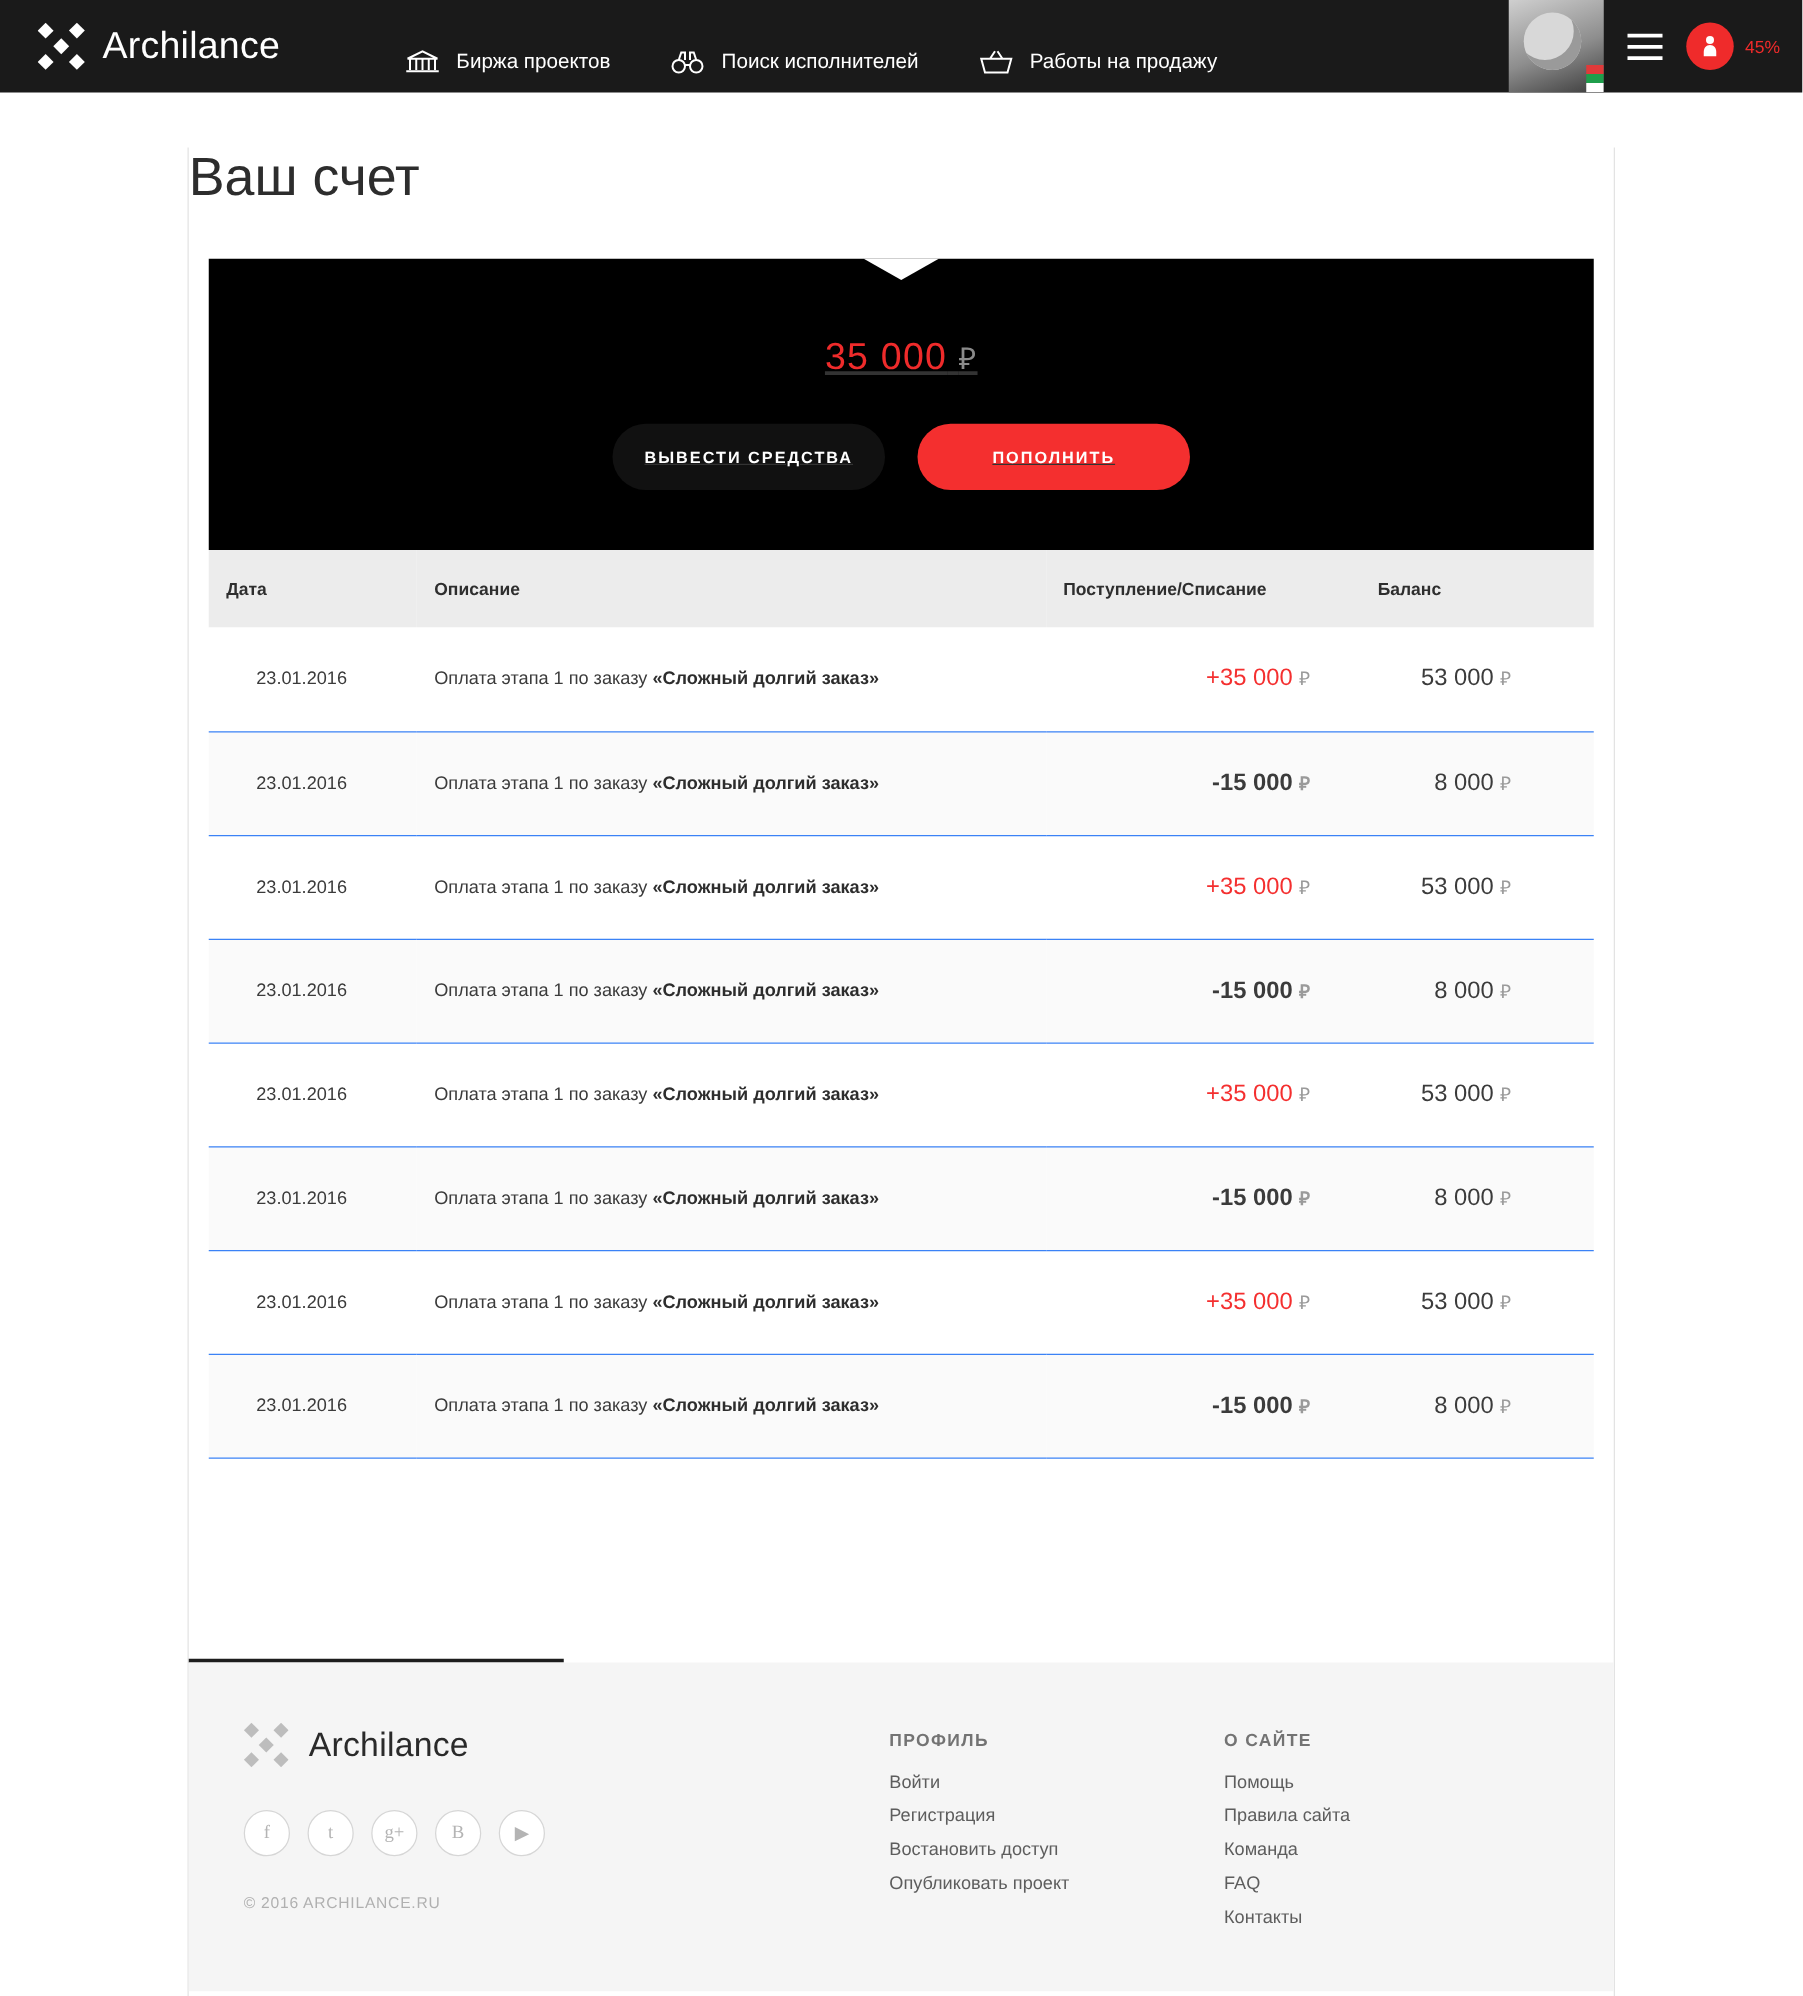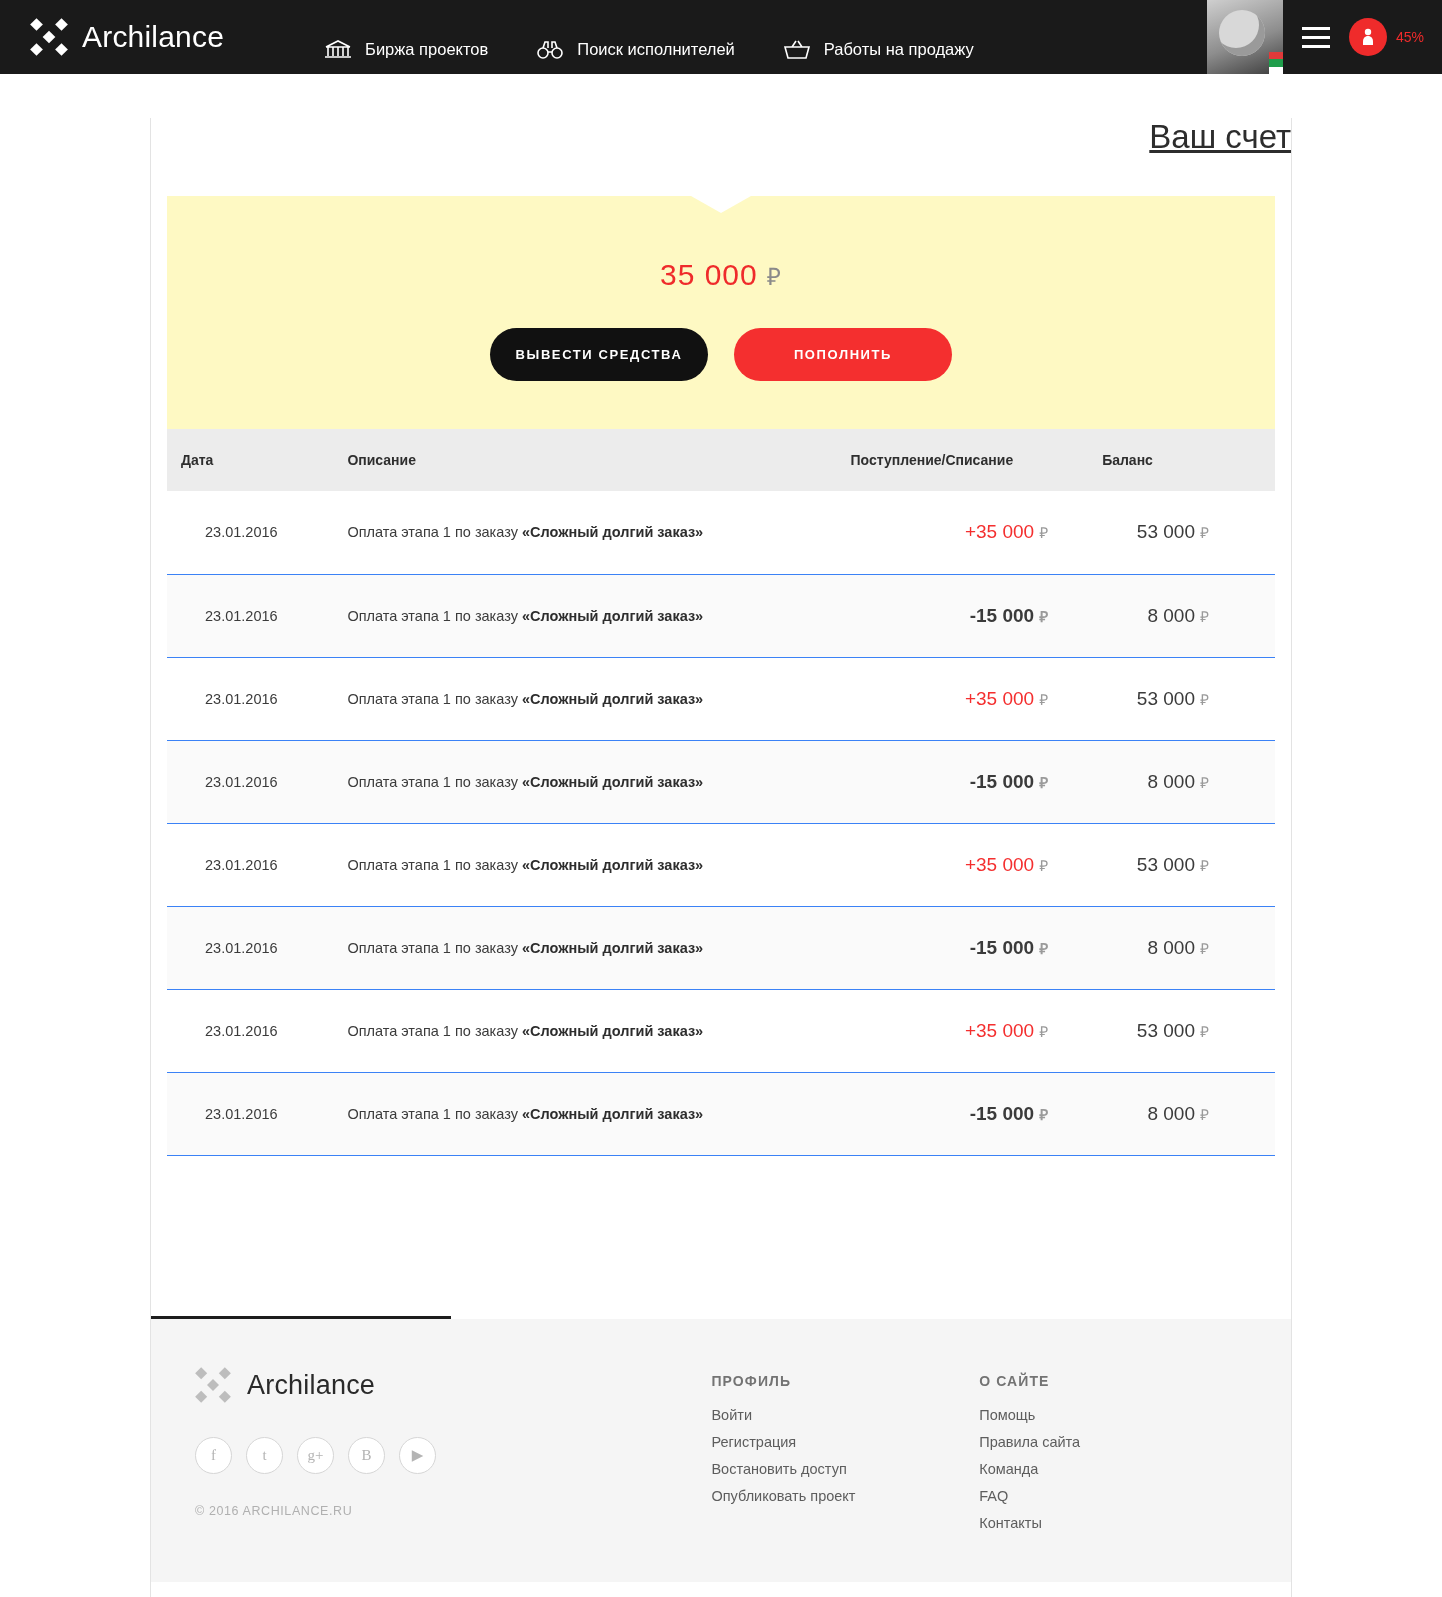--- a/index.html
+++ b/index.html
@@ -101,35 +101,35 @@
   
   .page {
     width: 1142px;
     margin: 0 auto;
     border-left: 1px solid #e3e3e3;
     border-right: 1px solid #e3e3e3;
     min-height: 1523px;
     padding-bottom: 0;
   }
   .page-title {
-    text-align: right;
-    font-size: 33px;
+    text-align: left;
+    font-size: 43px;
     font-weight: 400;
     color: #2d2d2d;
     margin: 44px 0 40px;
-    text-decoration: underline;
   }
 
   
   .card { margin: 0 16px; }
   .balance-panel {
-    background: #fef9c3;
+    background: #000000;
     position: relative;
     padding: 62px 0 48px;
     text-align: center;
+    text-decoration: underline;
   }
   .notch {
     position: absolute;
     top: 0; left: 50%;
     transform: translateX(-50%);
     width: 0; height: 0;
     border-left: 30px solid transparent;
     border-right: 30px solid transparent;
     border-top: 17px solid #ffffff;
   }

